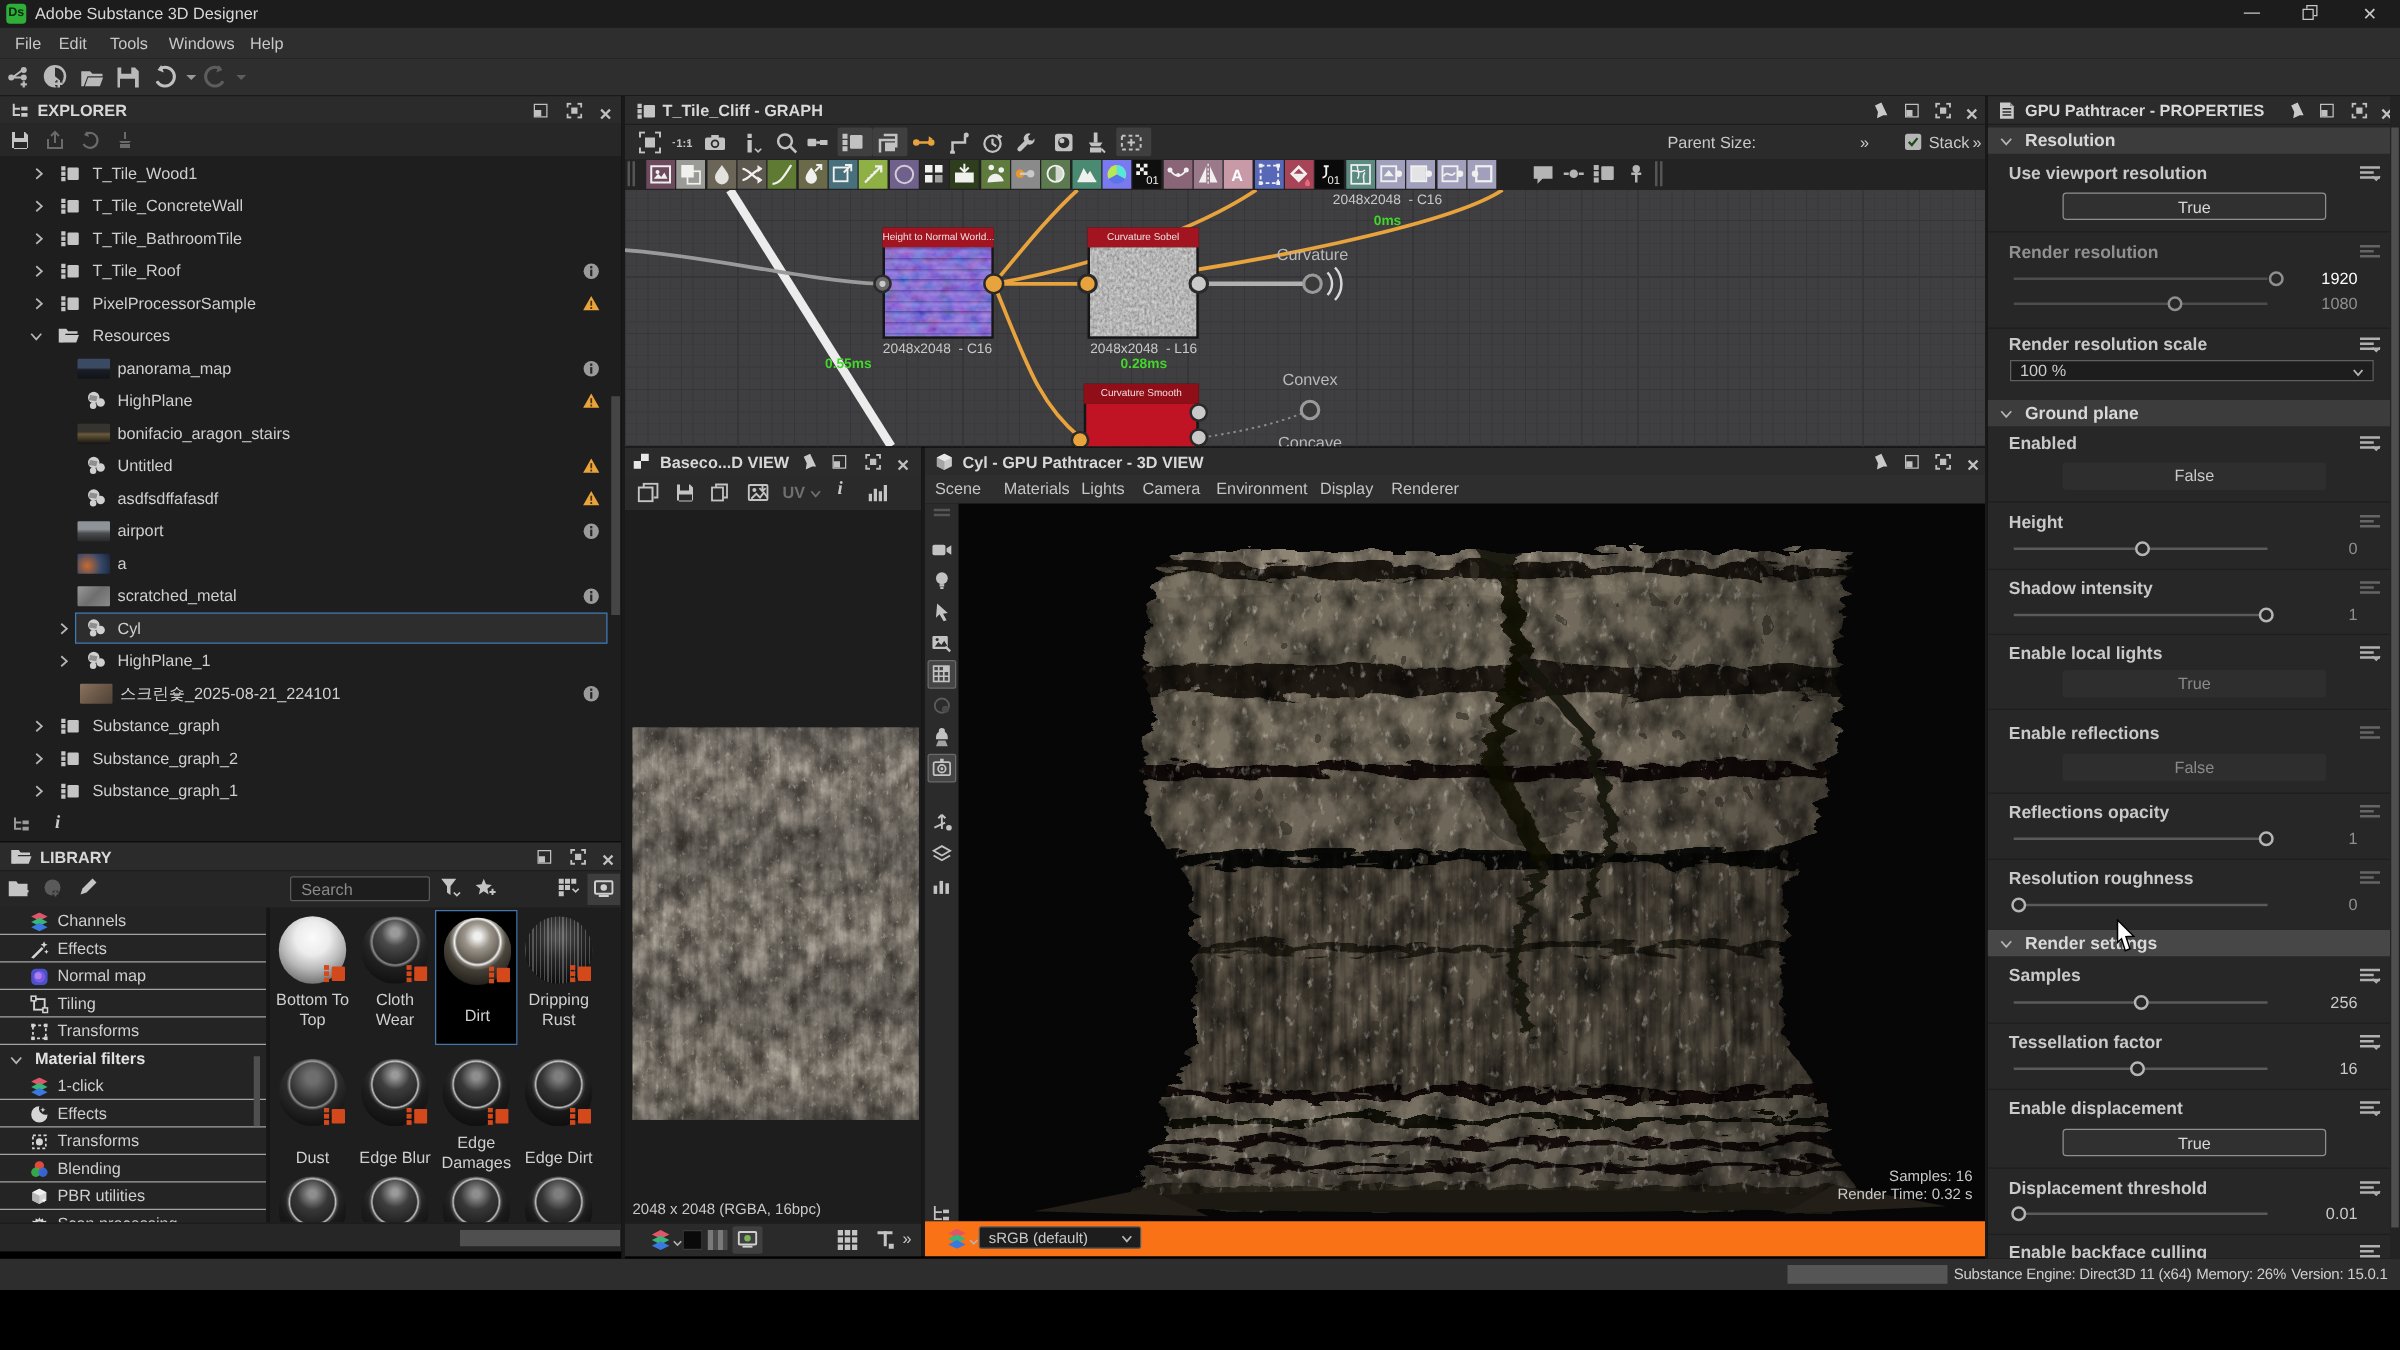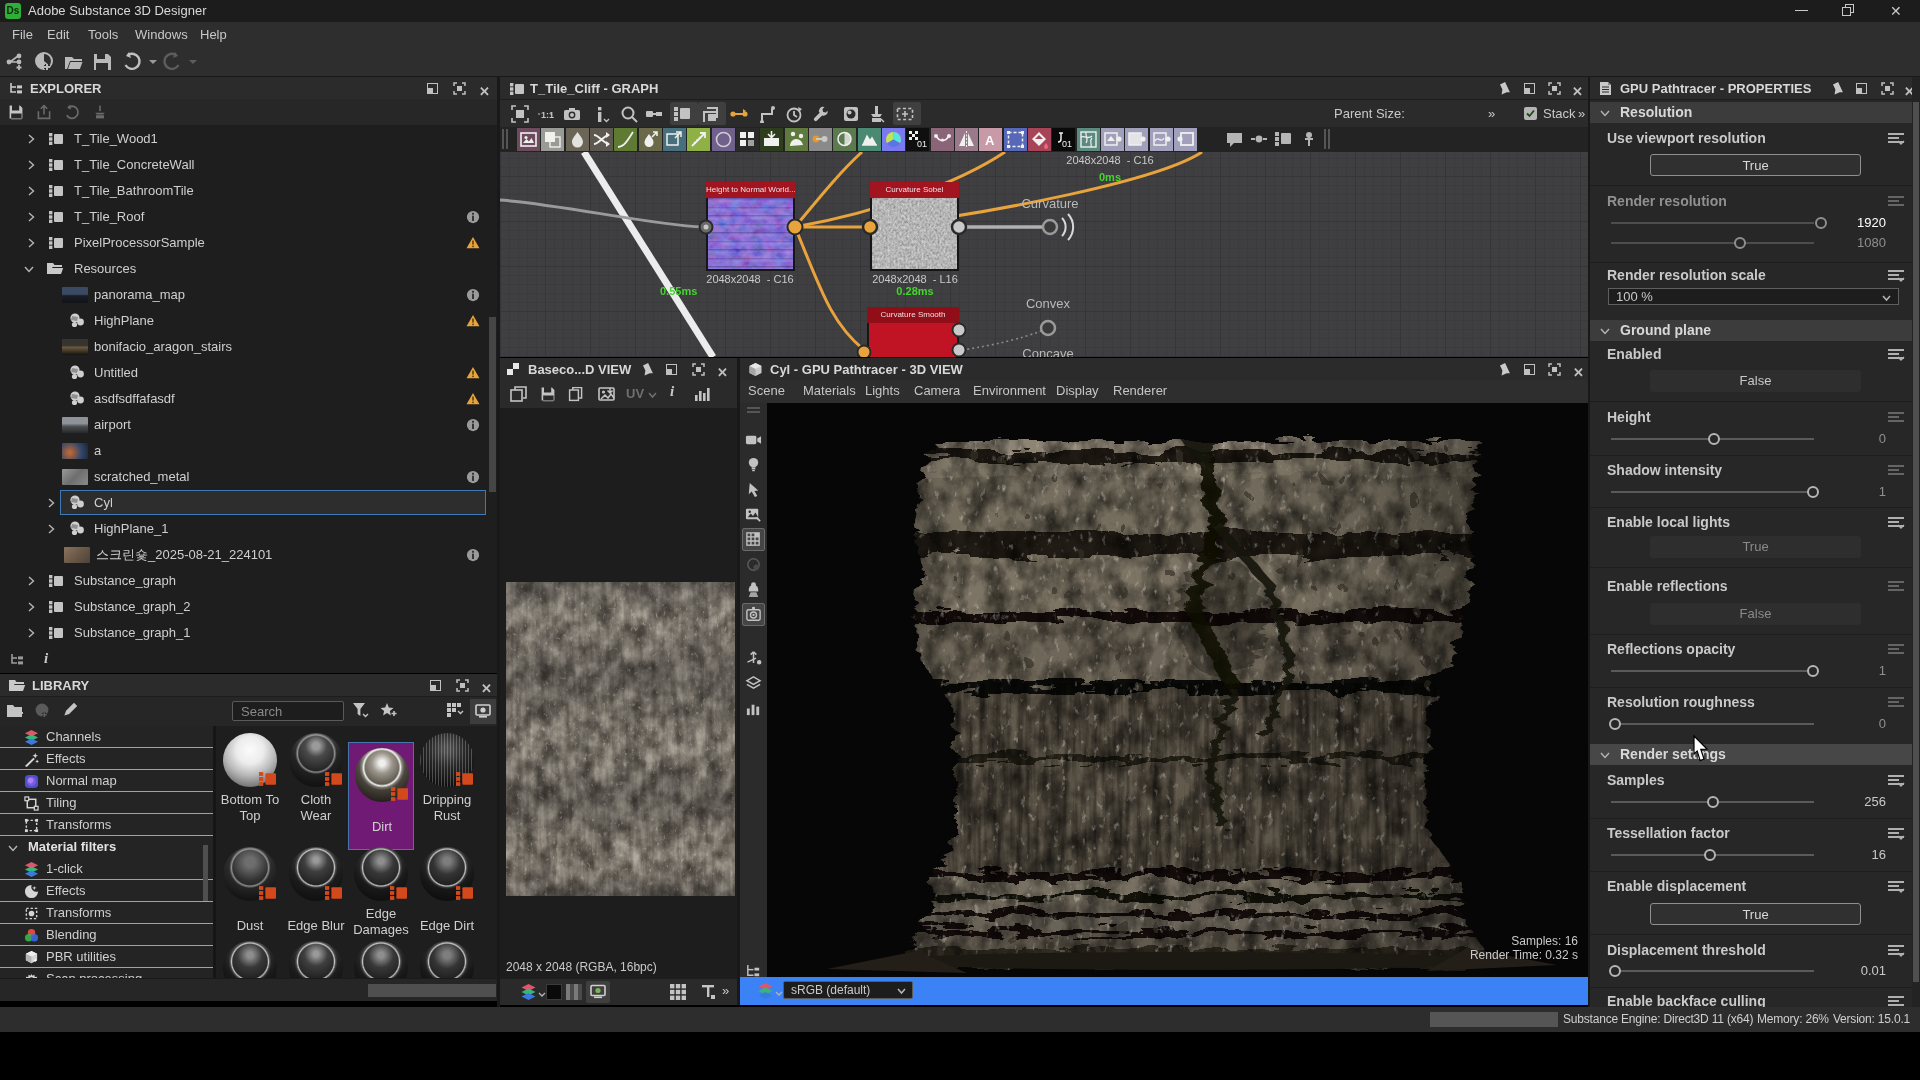--- a/index.html
+++ b/index.html
@@ -543,21 +543,21 @@
         </svg>
         <div class="clb">Bottom To<br>Top</div>
       </div>
     <div class="cell" style="left:67px;top:2px">
         <div class="sph sp2"></div>
         <svg class="abs" style="left:42px;top:44px" width="17" height="14">
           <use href="#sy-node-or"></use>
         </svg>
         <div class="clb">Cloth<br>Wear</div>
       </div>
-    <div class="cell" style="left:132px;top:16px;background:#701a75;border:1px solid #4577ad">
+    <div class="cell" style="left:132px;top:2px;background:#000000;border:1px solid #4577ad">
         <div class="sph sp3"></div>
         <svg class="abs" style="left:42px;top:44px" width="17" height="14">
           <use href="#sy-node-or"></use>
         </svg>
         <div class="clb" style="top:76px">Dirt</div>
       </div>
     <div class="cell" style="left:198px;top:2px">
         <div class="sph sp4"></div>
         <svg class="abs" style="left:42px;top:44px" width="17" height="14">
           <use href="#sy-node-or"></use>
@@ -1335,21 +1335,21 @@
             <stop offset=".55" stop-color="#000" stop-opacity="0"></stop>
             <stop offset=".8" stop-color="#000" stop-opacity=".12"></stop>
             <stop offset="1" stop-color="#000" stop-opacity=".42"></stop>
       </linearGradient>
         </defs>
       <ellipse cx="420" cy="558" rx="310" ry="9" fill="#1c1913"></ellipse>
       <path d="M150 548 L60 566 L200 570 Z M700 545 L790 562 L660 568 Z" fill="#231f18"></path>
     </svg>
     <div class="abs" style="right:10px;top:531px;font-size:12px;color:#c9c9c9;text-align:right;line-height:14px">Samples: 16<br>Render Time: 0.32 s</div>
   </div>
-  <div class="abs" style="left:0;top:619px;width:848px;height:28px;background:#3b82f6">
+  <div class="abs" style="left:0;top:619px;width:848px;height:28px;background:#f97316">
     <svg class="abs" style="left:17px;top:6px" width="17" height="16" viewBox="0 0 16 16">
         <path d="M8 0l7 3.5L8 7L1 3.5z" fill="#e0556a"></path>
         <path d="M8 4.5l7 3.5L8 11.5L1 8z" fill="#3ab57a"></path>
         <path d="M8 9l7 3.5L8 16L1 12.5z" fill="#3a7ae0"></path>
       </svg>
     <svg class="abs" style="left:35px;top:14px" width="8" height="6" viewBox="0 0 8 6">
         <path d="M1 1l3 3l3-3" stroke="#b5b5b5" fill="none" stroke-width="1.3"></path>
       </svg>
     <div class="abs" style="left:43px;top:4px;width:130px;height:18px;background:#1d1d1d;border:1px solid #5a5a5a;border-radius:2px;font-size:12px;color:#c9c9c9;line-height:17px;padding-left:7px">sRGB (default)
       <svg class="abs" style="right:6px;top:6px" width="9" height="7" viewBox="0 0 9 7">

